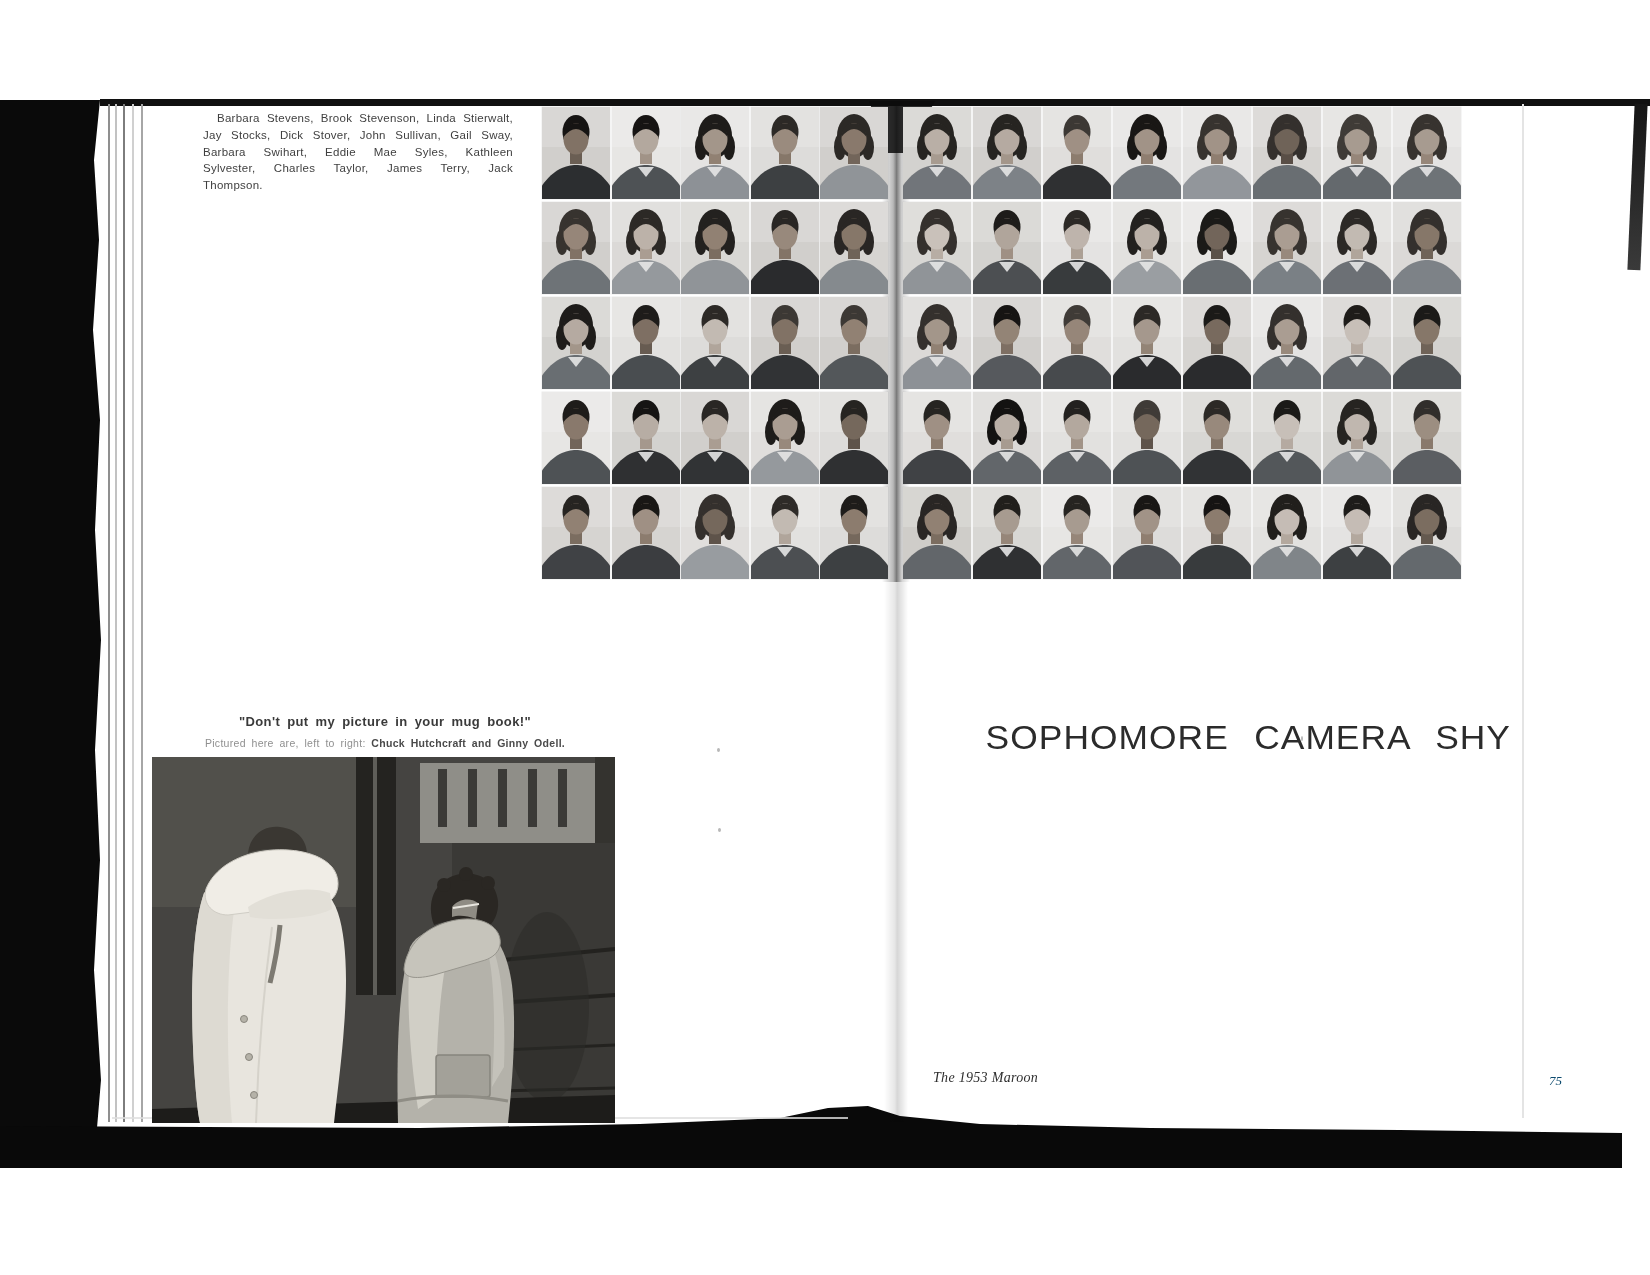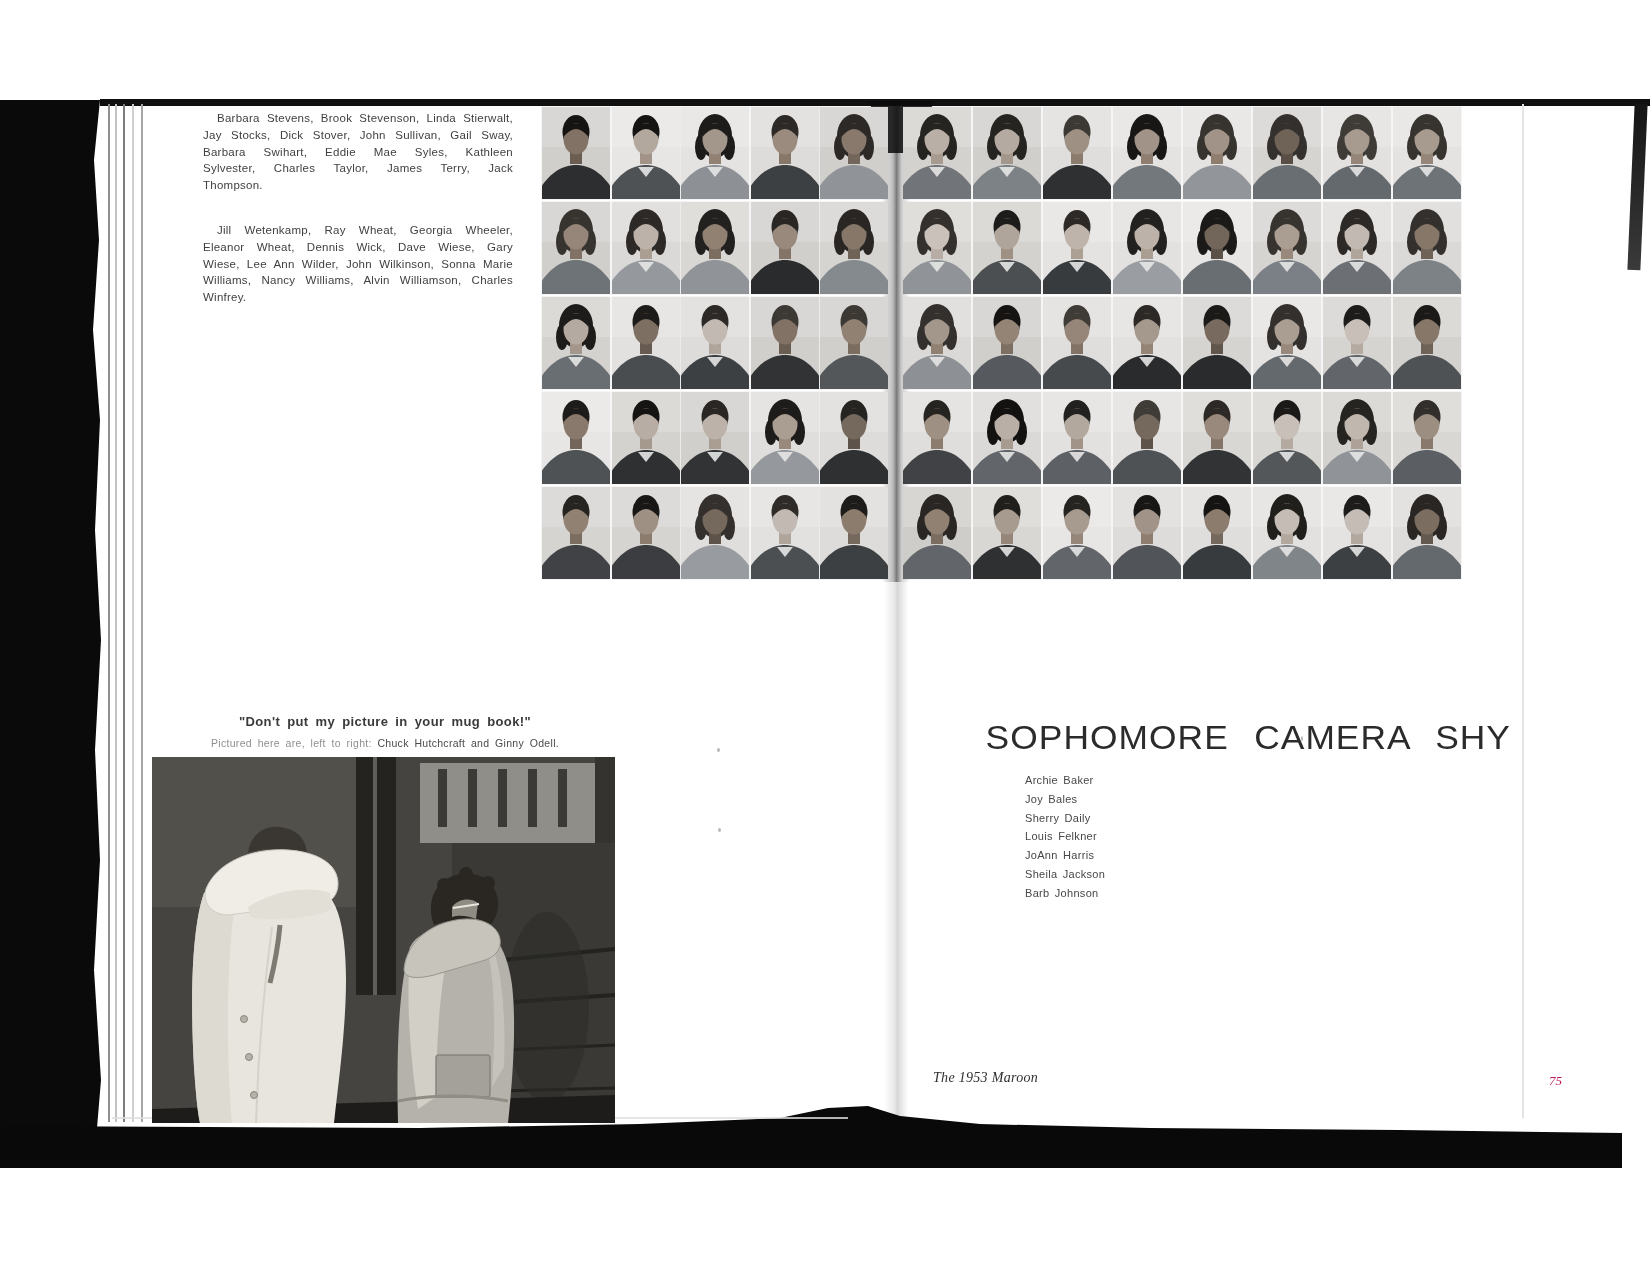--- a/index.html
+++ b/index.html
@@ -26,39 +26,39 @@
   .speck{width:3px;height:4px;border-radius:50%;background:#9a9a9a;opacity:.7;}
 
   
   .roster{left:203px;top:110px;width:310px;color:#3f3f3f;}
   .roster p{margin:0 0 28px 0;font-size:11.5px;line-height:16.8px;text-align:justify;
             text-indent:14px;letter-spacing:.25px;word-spacing:3.5px;}
   .caption-quote{left:155px;top:714px;width:460px;text-align:center;font-size:13px;font-weight:bold;
                  letter-spacing:.4px;word-spacing:3px;color:#3a3a3a;}
   .caption-credit{left:155px;top:737px;width:460px;text-align:center;font-size:10.5px;
                   letter-spacing:.3px;word-spacing:2.5px;color:#8f8f8f;}
-  .caption-credit b{color:#4a4a4a;font-weight:normal;}
+  .caption-credit b{color:#4a4a4a;font-weight:bold;}
 
   
   .grid{top:107px;}
   .cell{position:absolute;width:68px;height:92px;overflow:hidden;box-shadow:0 0 0 .5px rgba(0,0,0,.08);}
   .cell svg{display:block;}
 
   
   .candid{left:152px;top:757px;width:463px;height:366px;background:#454441;}
 
   
   .shy-heading{left:995px;top:718px;width:470px;text-align:center;white-space:nowrap;
     font-size:34px;color:#2b2b2b;letter-spacing:1px;word-spacing:14px;transform:scaleX(1.04);transform-origin:center;}
   .shy-col{top:771px;font-size:11px;line-height:18.8px;color:#474747;letter-spacing:.3px;word-spacing:2px;}
   .shy-col .shy-name{white-space:nowrap;}
   .footer-title{left:933px;top:1070px;font-family:"Liberation Serif",serif;font-style:italic;
                 font-size:14px;color:#2e2e2e;letter-spacing:.3px;}
   .page-num{left:1549px;top:1073px;font-family:"Liberation Serif",serif;font-style:italic;
-            font-size:13px;color:#be185d;}
+            font-size:13px;color:#0c4a6e;}
 </style>
 </head>
 <body>
 
 <div id="canvas">
 
   <div class="abs left-bar"></div>
   <div class="abs top-edge"></div>
   <div class="abs corner-flap"></div>
   <div class="abs bottom-band"></div>
@@ -71,21 +71,20 @@
   <div class="abs right-page-edge"></div>
   <div class="abs gutter-strong"></div>
   <div class="abs gutter-faint"></div>
   <div class="abs gutter-wedge"></div>
   <div class="abs speck" style="left:717px;top:748px;"></div>
   <div class="abs speck" style="left:718px;top:828px;"></div>
   <div class="abs speck" style="left:1301px;top:736px;width:2px;height:5px;"></div>
 
   <div class="abs roster">
     <p>Barbara Stevens, Brook Stevenson, Linda Stierwalt, Jay Stocks, Dick Stover, John Sullivan, Gail Sway, Barbara Swihart, Eddie Mae Syles, Kathleen Sylvester, Charles Taylor, James Terry, Jack Thompson.</p>
-    <p>Jill Wetenkamp, Ray Wheat, Georgia Wheeler, Eleanor Wheat, Dennis Wick, Dave Wiese, Gary Wiese, Lee Ann Wilder, John Wilkinson, Sonna Marie Williams, Nancy Williams, Alvin Williamson, Charles Winfrey.</p>
   </div>
 
   <div id="left-grid" class="abs grid" style="left:542px;">
       <div class="cell" style="left: 0px; top: 0px;">
         <svg width="68" height="92" viewBox="0 0 68 92">
           <rect width="68" height="92" fill="hsl(40,5%,81%)"></rect>
           <rect width="68" height="40" fill="#ffffff" opacity="0.18"></rect>
           <ellipse cx="34" cy="25" rx="13.5" ry="17" fill="hsl(30,7%,8%)"></ellipse>
           <path d="M-8 92 C6 64 22 58 34 58 C46 58 62 64 76 92 Z" fill="hsl(210,4%,18%)"></path>
           <rect x="28" y="44" width="12" height="13" fill="hsl(28,12%,37%)"></rect>
@@ -944,25 +943,16 @@
         <path d="M300 150 C306 142 318 140 326 146 L324 162 C314 158 306 158 300 160 Z" fill="#8f8c84"></path>
         <path d="M301 151 L327 147" stroke="#e8e6df" stroke-width="2" fill="none"></path>
         <path d="M252 212 C254 192 268 174 292 166 C316 158 338 162 346 176 C352 188 346 200 330 204 L282 218 C266 222 252 222 252 212 Z" fill="#c6c4bb" stroke="#97958d" stroke-width="1"></path>
         <rect x="284" y="298" width="54" height="42" rx="3" fill="#a3a199" stroke="#87857d" stroke-width="1.5"></rect>
         <path d="M246 344 Q300 334 356 344" stroke="#8f8d85" stroke-width="3" fill="none"></path>
       </g>
     </svg>
   </div>
 
   <div class="abs shy-heading">SOPHOMORE CAMERA SHY</div>
-  <div class="abs shy-col" style="left:1025px;">
-      <div class="shy-name">Archie Baker</div>
-      <div class="shy-name">Joy Bales</div>
-      <div class="shy-name">Sherry Daily</div>
-      <div class="shy-name">Louis Felkner</div>
-      <div class="shy-name">JoAnn Harris</div>
-      <div class="shy-name">Sheila Jackson</div>
-      <div class="shy-name">Barb Johnson</div>
-    </div>
 
   <div class="abs footer-title">The 1953 Maroon</div>
   <div class="abs page-num">75</div>
 </div>
 
 </body></html>

